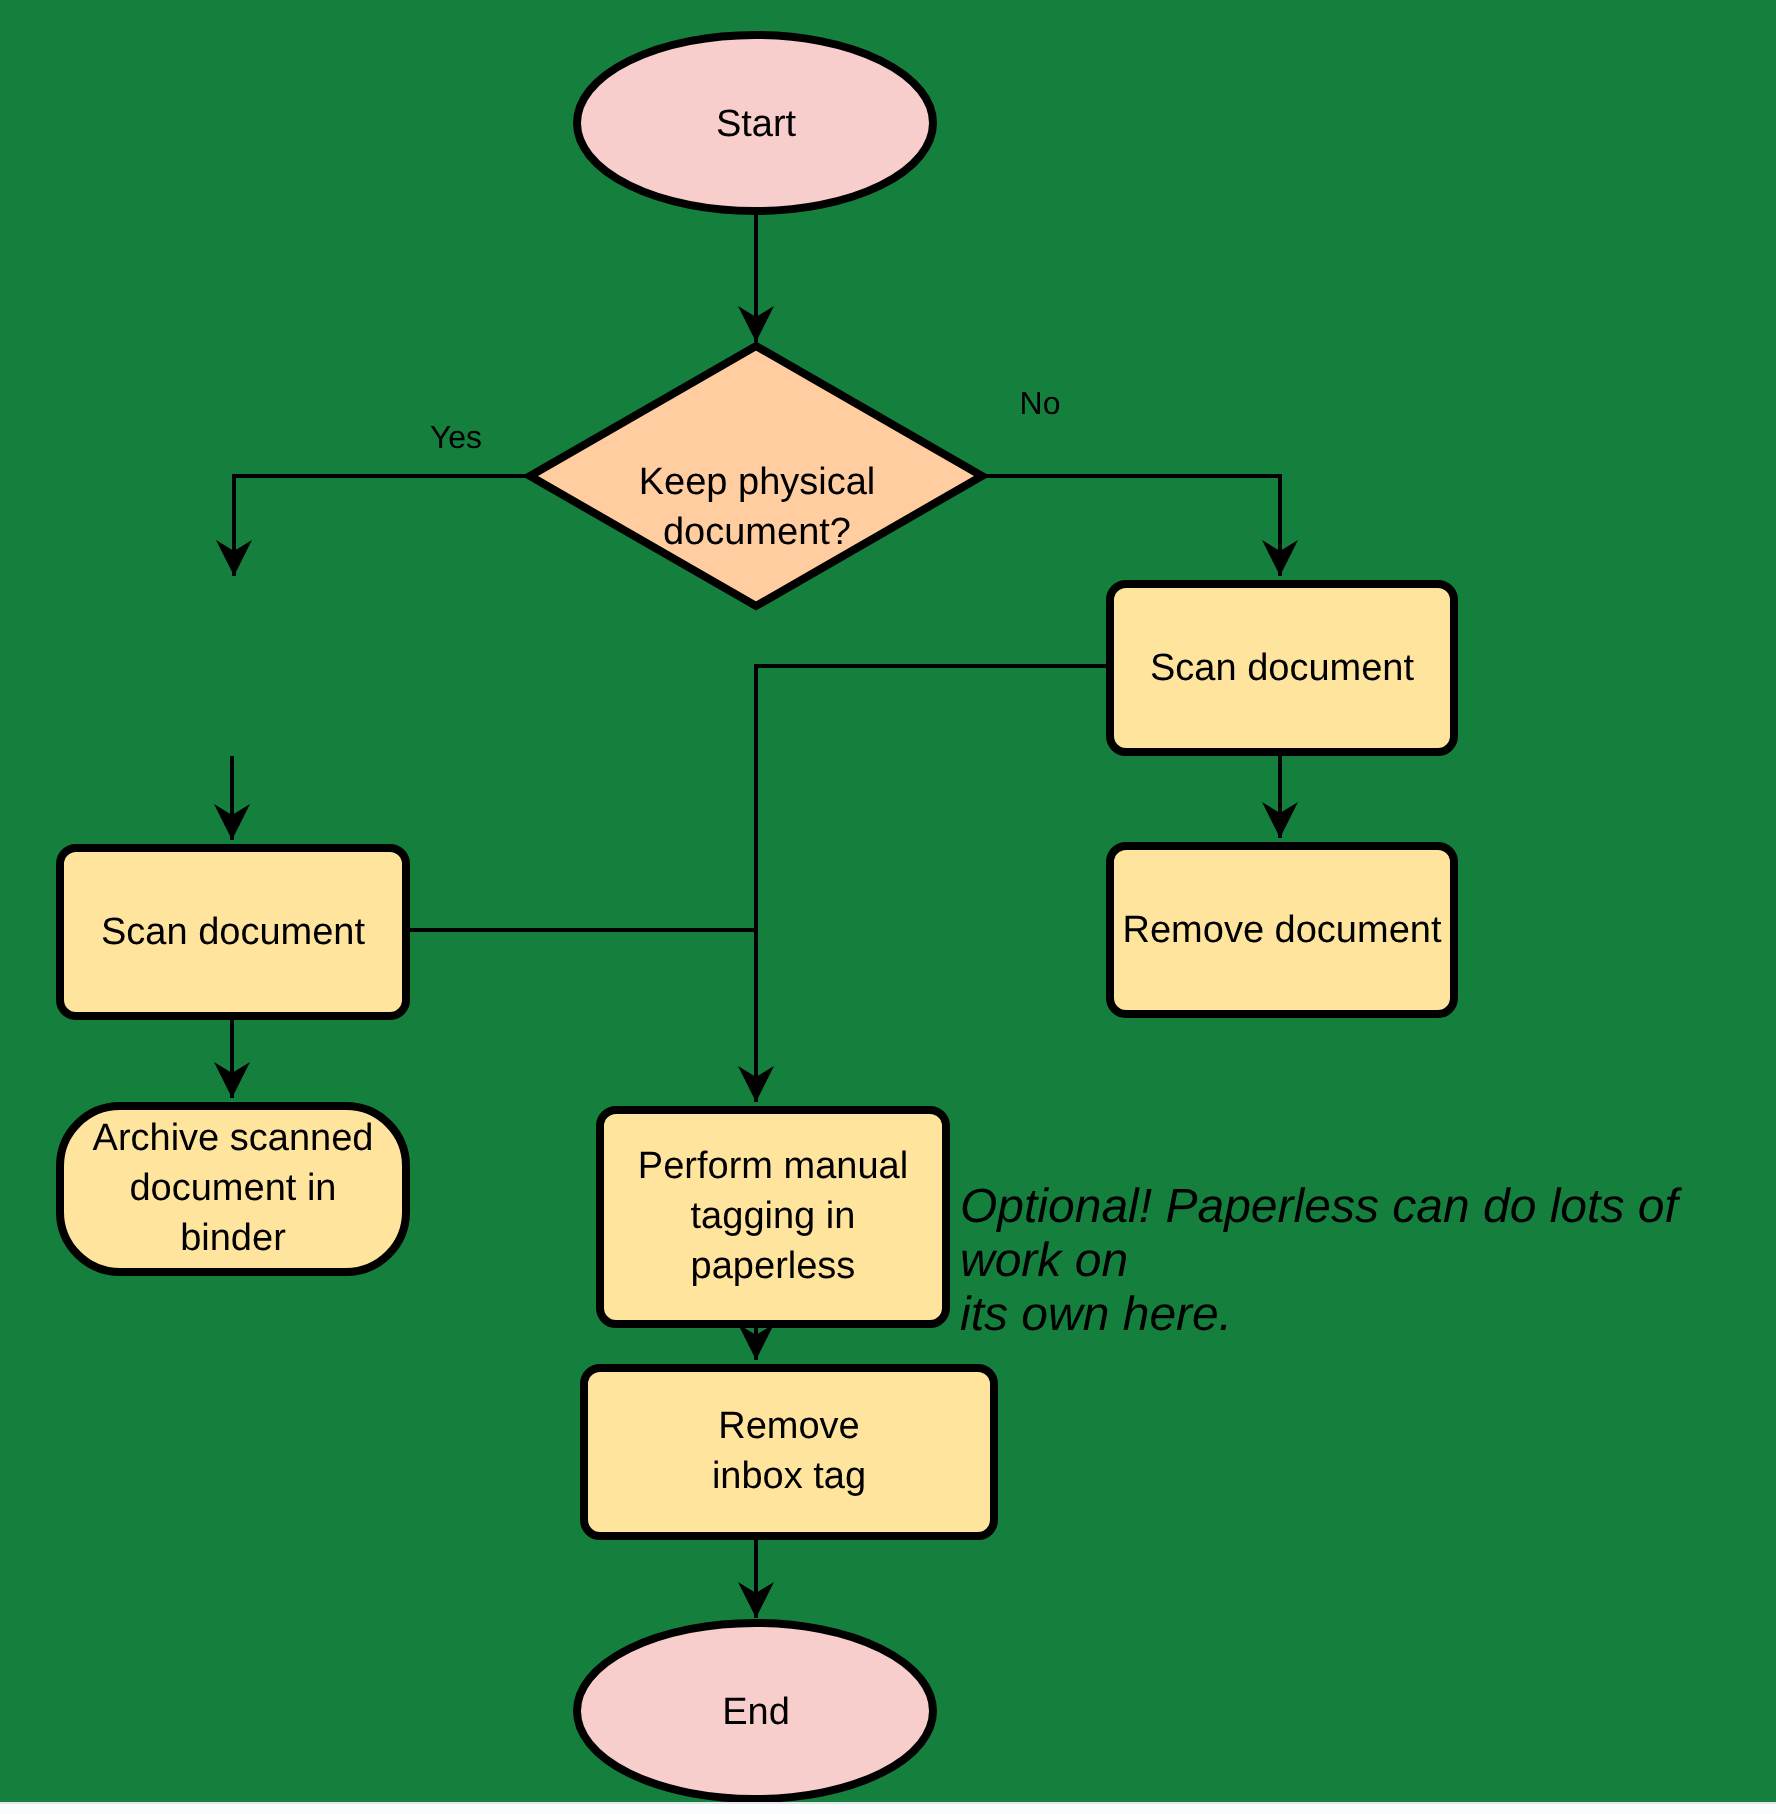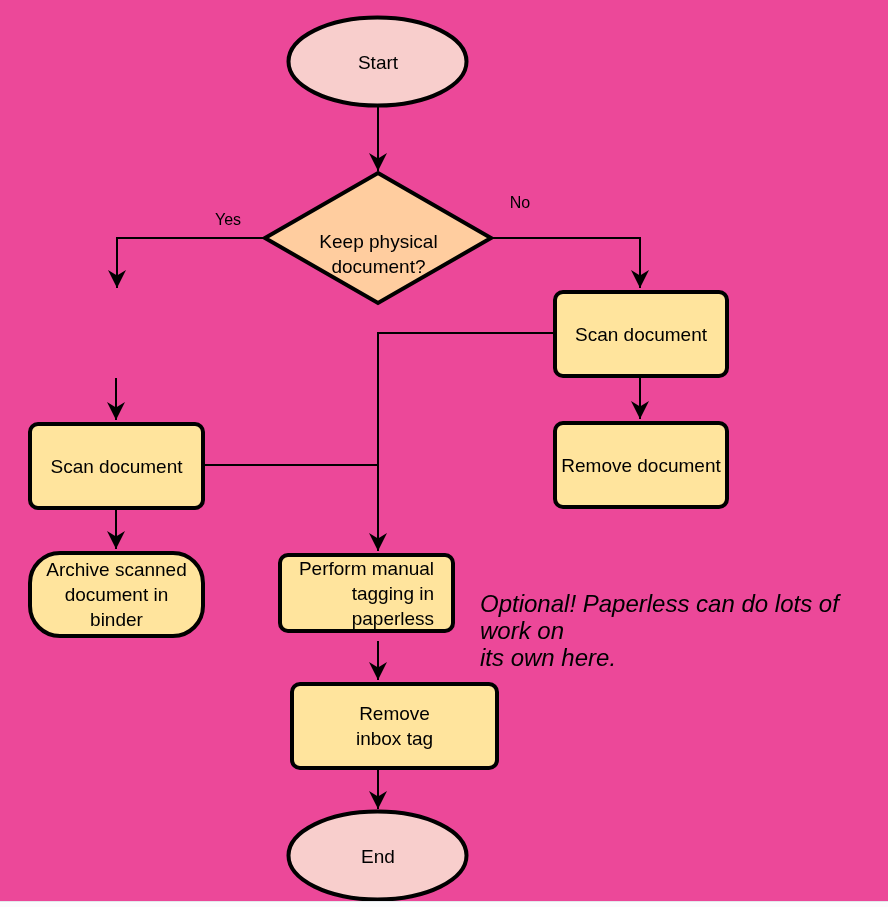--- a/index.html
+++ b/index.html
@@ -8,21 +8,21 @@
     background: #ffffff;
     width: 888px;
     height: 907px;
     overflow: hidden;
     font-family: "Liberation Sans", "DejaVu Sans", sans-serif;
   }
   #canvas {
     position: relative;
     width: 888px;
     height: 907px;
-    background: #ec4899;
+    background: #15803d;
   }
   #edges-layer {
     position: absolute;
     left: 0; top: 0;
     width: 888px;
     height: 907px;
   }
   .node-label {
     position: absolute;
     display: flex;
@@ -80,21 +80,21 @@
 
   
   #node-start-label  { left: 288px; top: 17px;  width: 180px; height: 90px; }
   #node-end-label    { left: 288px; top: 811px; width: 180px; height: 90px; text-align: right; }
   #node-decision-label { left: 266px; top: 190px; width: 225px; height: 127px; }
   #node-write-asn    { left: 28px;  top: 290px; width: 177px; height: 88px; }
   #node-scan-left    { left: 28px;  top: 422px; width: 177px; height: 88px; }
   #node-archive      { left: 28px;  top: 551px; width: 177px; height: 87px; border-radius: 32px; }
   #node-scan-right   { left: 553px; top: 290px; width: 176px; height: 88px; }
   #node-trash        { left: 553px; top: 421px; width: 176px; height: 88px; }
-  #node-tagging      { left: 278px; top: 553px; width: 177px; height: 80px; text-align: right; }
+  #node-tagging      { left: 298px; top: 553px; width: 177px; height: 111px; }
   #node-remove       { left: 290px; top: 682px; width: 209px; height: 88px; }
 
   #label-yes { left: 198px; top: 209px; }
   #label-no  { left: 490px; top: 192px; }
 </style>
 </head>
 <body>
 
 <div id="canvas">
 

